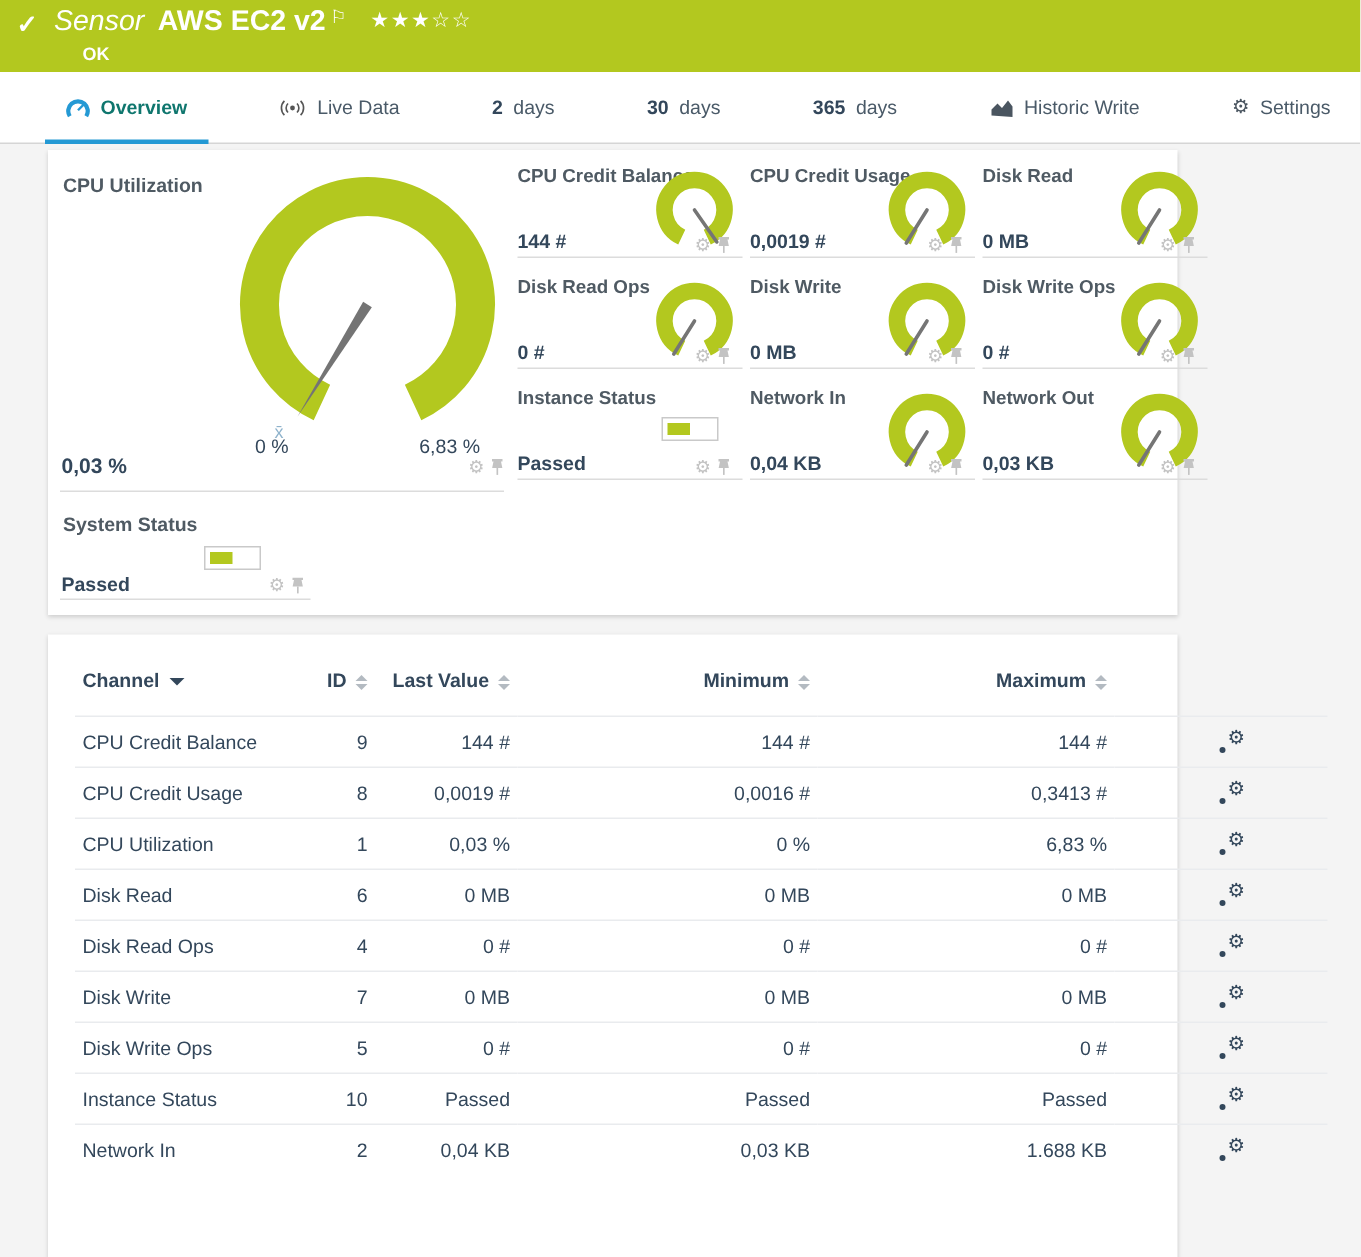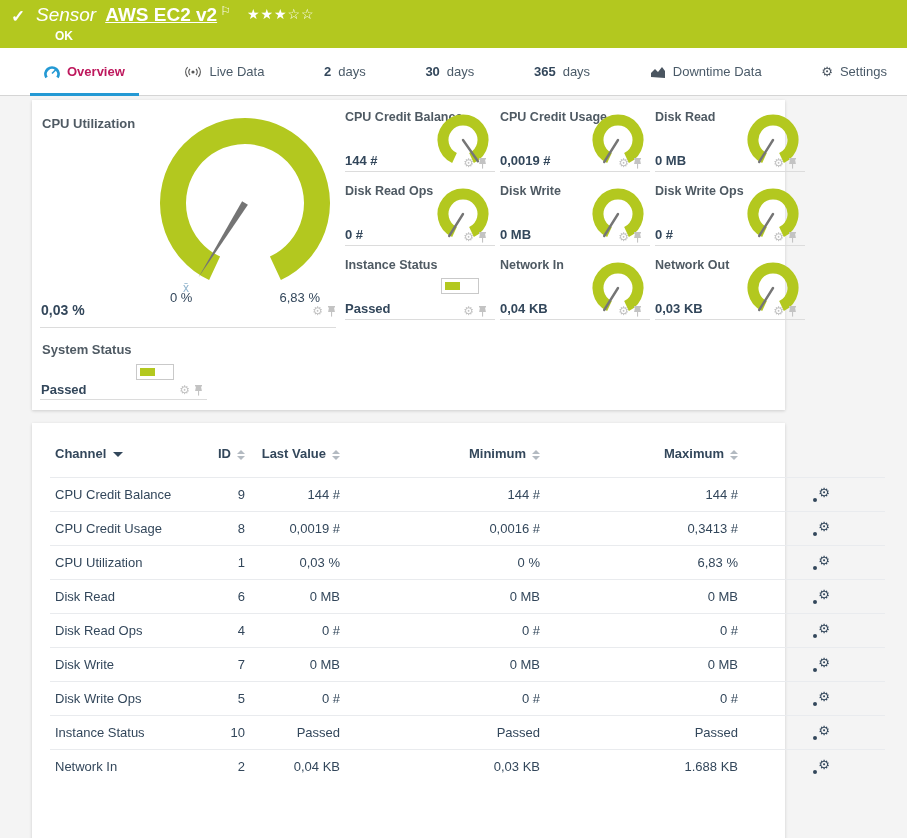--- a/index.html
+++ b/index.html
@@ -3,30 +3,30 @@
 <meta charset="utf-8">
 <style>
   html,body{margin:0;padding:0;background:#f4f4f4;font-family:"Liberation Sans",sans-serif;}
   #app{position:relative;width:907px;height:838px;overflow:hidden;background:#f4f4f4;}
 
   
   .app-header{position:absolute;left:0;top:0;width:100%;height:48px;background:#b3c81f;color:#fff;}
   .hdr-check{position:absolute;left:11px;top:6px;font-size:17px;font-weight:bold;}
   .hdr-line{position:absolute;left:36px;top:4px;font-size:19px;white-space:nowrap;}
   .hdr-sensor{font-style:italic;font-weight:400;margin-right:9px;}
-  .hdr-name{font-weight:700;text-decoration:underline;}
+  .hdr-name{font-weight:700;}
   .hdr-flag{font-size:12px;vertical-align:top;margin-left:3px;font-family:"DejaVu Sans",sans-serif;}
   .hdr-stars{font-size:14px;margin-left:16px;letter-spacing:1px;vertical-align:2px;font-family:"DejaVu Sans",sans-serif;}
   .hdr-status{position:absolute;left:55px;top:29px;font-size:12px;font-weight:700;}
 
   
   .tab-bar{position:absolute;left:0;top:48px;width:100%;height:48px;background:#fff;border-bottom:1px solid #d5d5d5;display:flex;align-items:stretch;justify-content:space-between;padding:0 6px 0 30px;box-sizing:border-box;}
   .tab{position:relative;display:flex;align-items:center;gap:7px;padding:0 14px;font-size:13px;color:#4a5a68;cursor:pointer;white-space:nowrap;}
   .tab.active::after{content:"";position:absolute;left:0;right:0;bottom:-1px;height:3px;background:#2499d4;}
-  .tab.active .tab-label{font-weight:700;color:#be185d;text-align:right;}
+  .tab.active .tab-label{font-weight:700;color:#0f766e;text-align:right;}
   .tab-num{font-weight:700;color:#33475b;}
   .tab-icon{display:inline-flex;align-items:center;}
   .gear-text{font-family:"DejaVu Sans",sans-serif;font-size:13px;color:#4a5560;line-height:1;}
 
   
   .card{position:absolute;left:32px;width:753px;background:#fff;box-shadow:0 1px 3px rgba(0,0,0,.16);}
   #card-top{top:100px;height:310px;}
   #card-table{top:423px;height:420px;}
 
   
@@ -119,21 +119,21 @@
       <div class="tab">
         <span class="tab-num">365</span>
         <span class="tab-label">days</span>
       </div>
       <div class="tab">
         <span class="tab-icon">
           <svg width="16" height="12" viewBox="0 0 16 12">
             <path d="M1 11V7L5 3l3 3 4-5 3 4v7z" fill="#4a5560"></path>
           </svg>
         </span>
-        <span class="tab-label">Downtime Data</span>
+        <span class="tab-label">Historic Write</span>
       </div>
       <div class="tab">
         <span class="tab-icon">
           <span class="gear-text">⚙</span>
         </span>
         <span class="tab-label">Settings</span>
       </div>
     </div>
 
 <div class="card" id="card-top">

